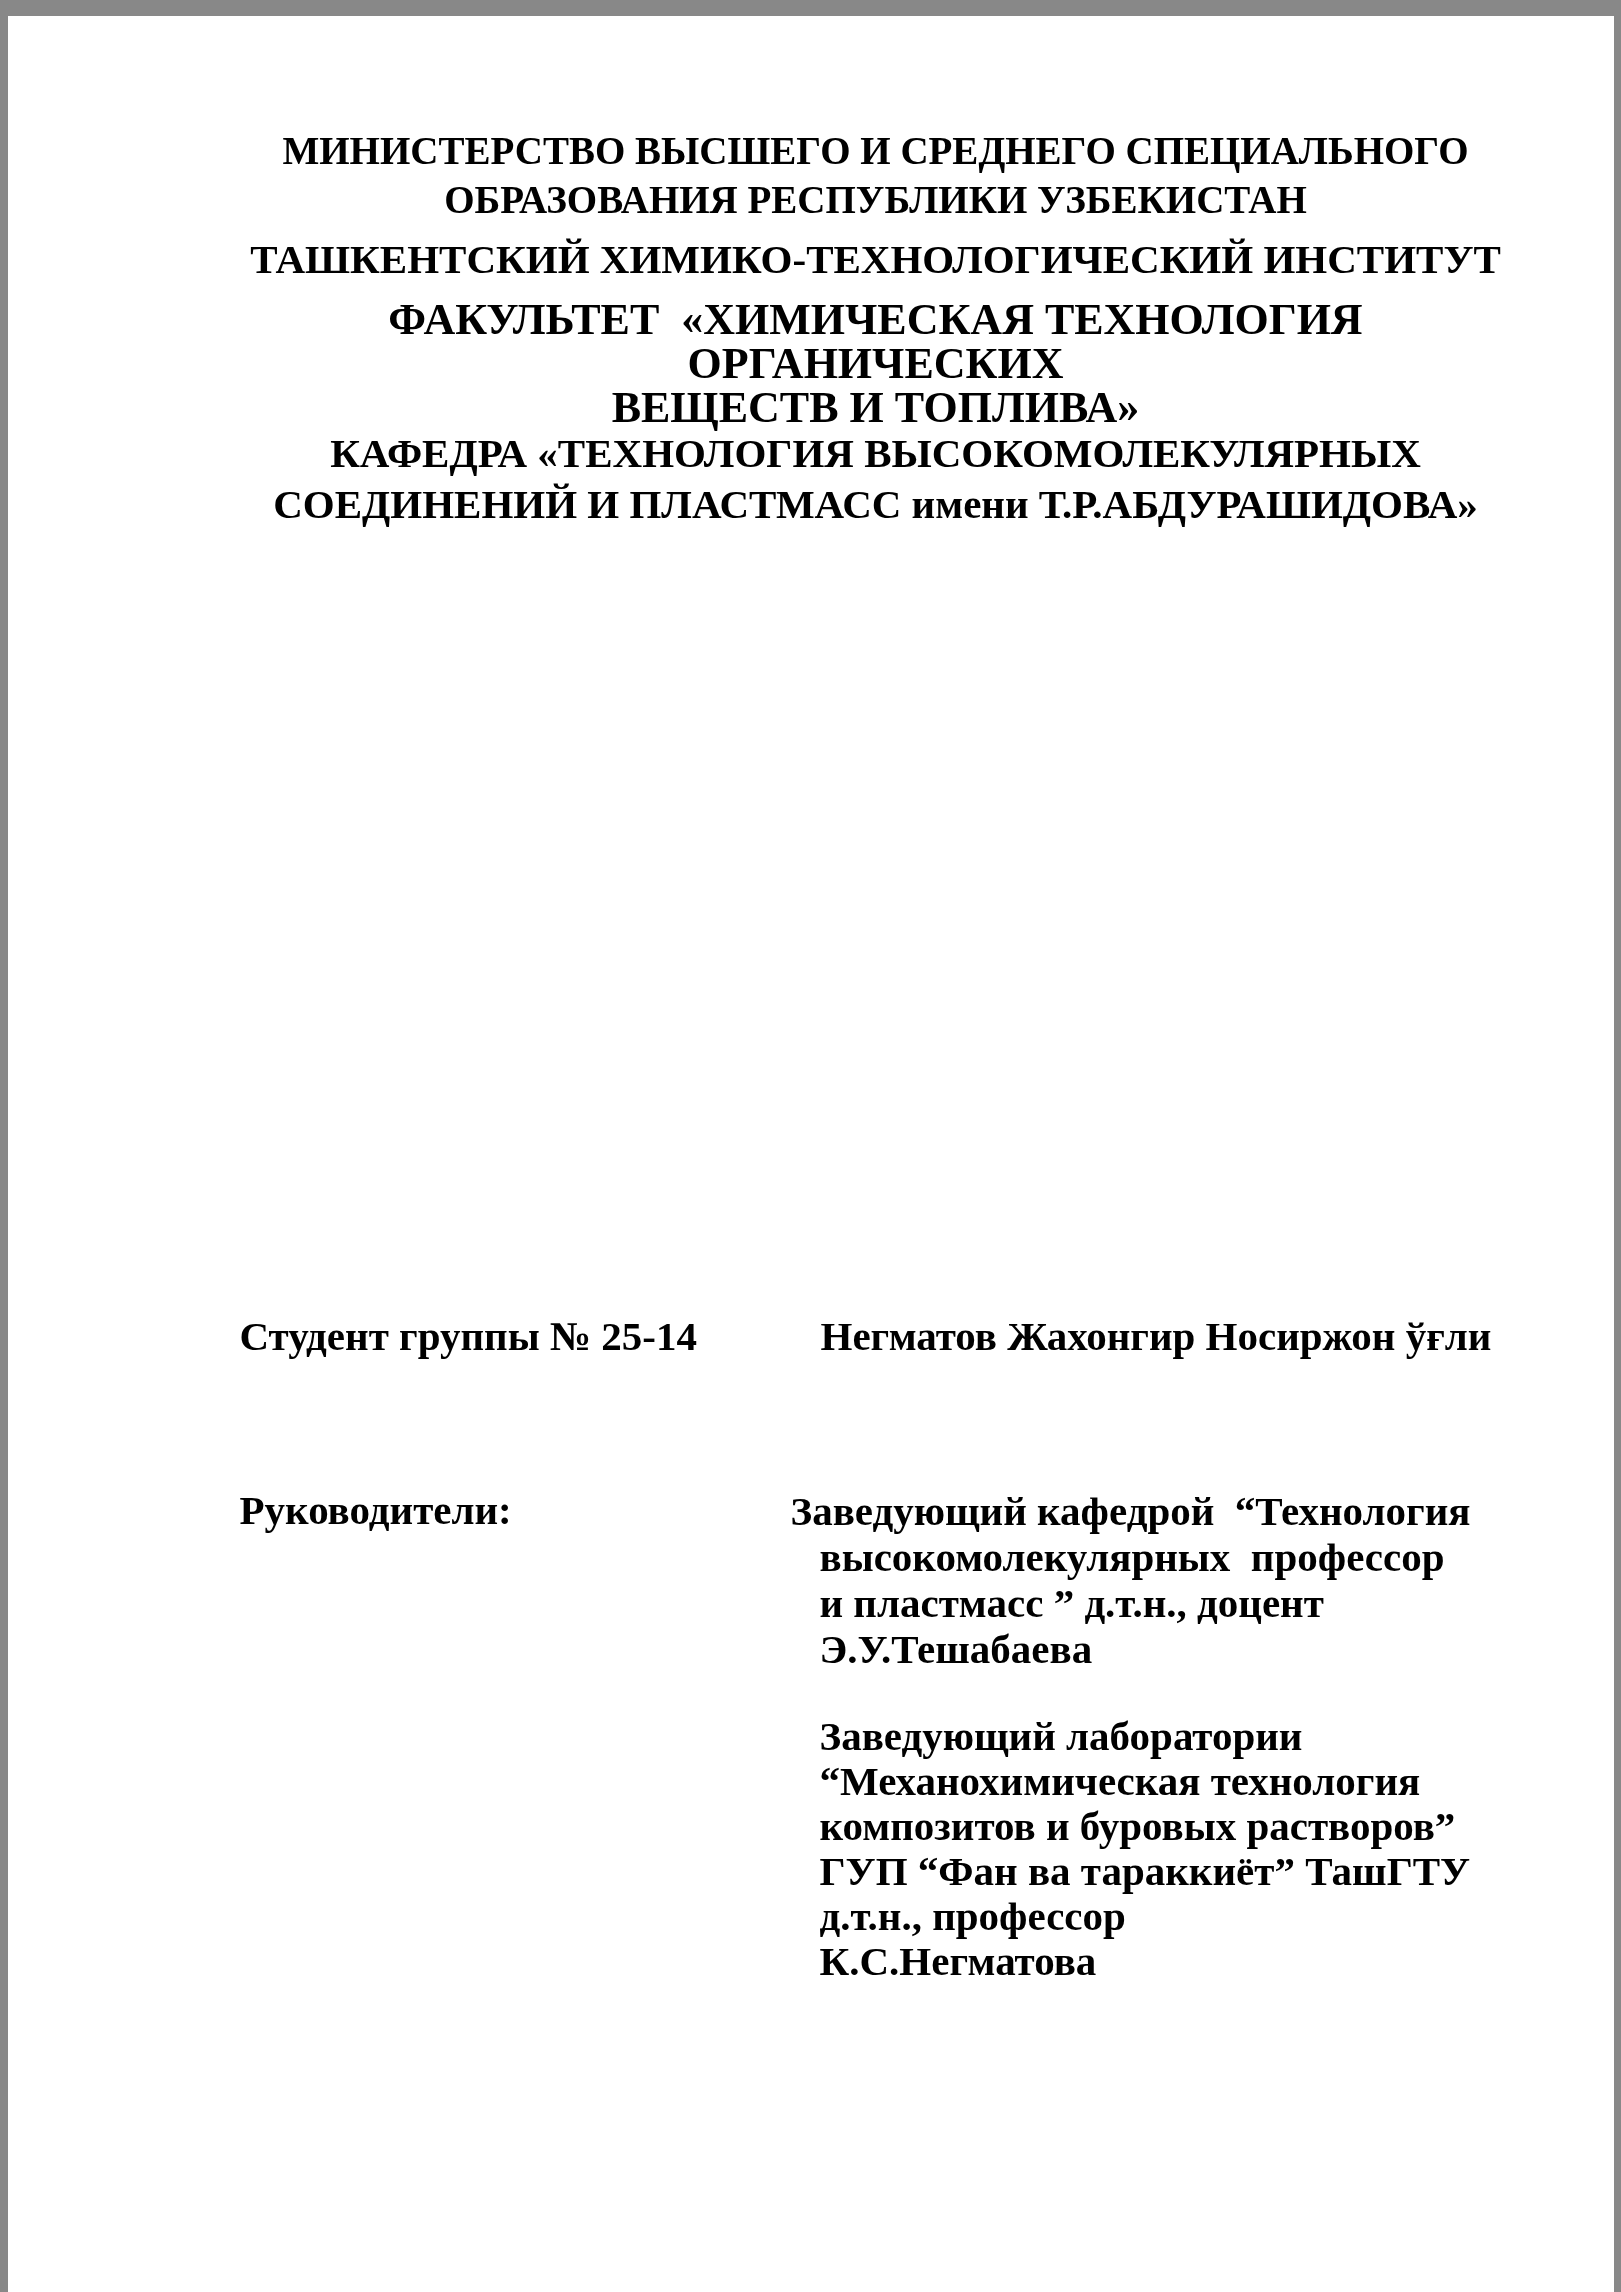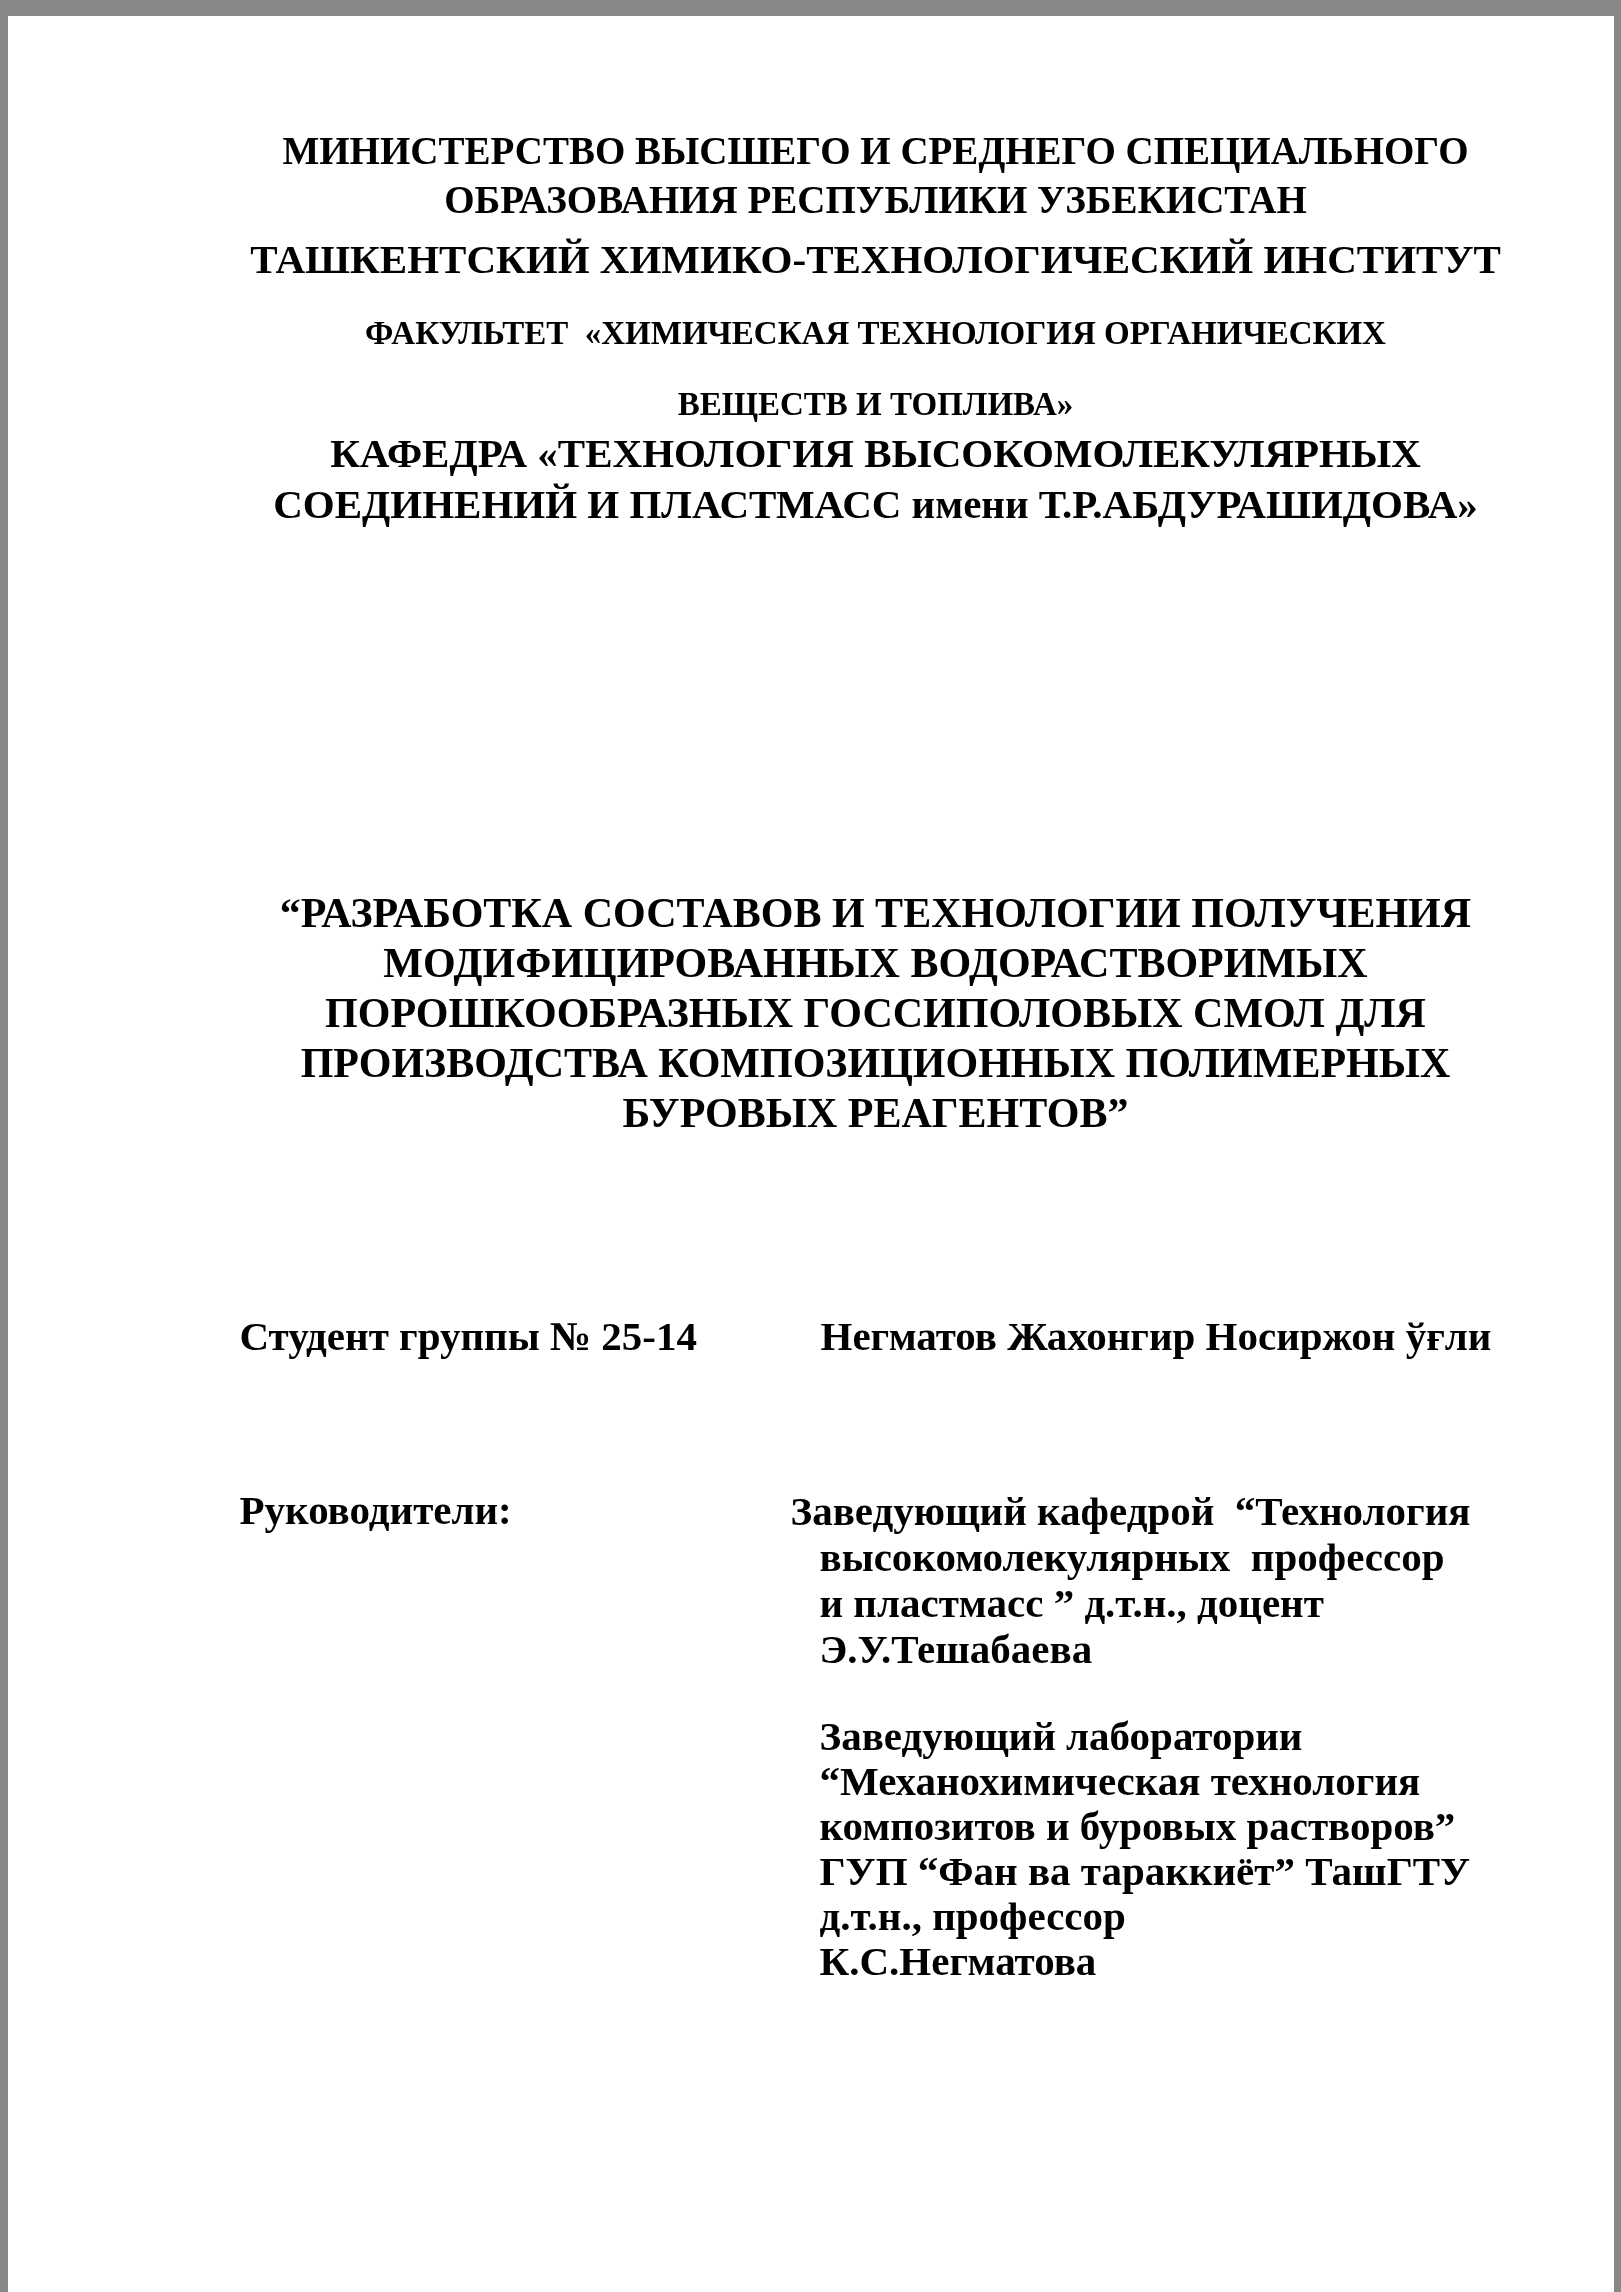--- a/index.html
+++ b/index.html
@@ -15,21 +15,21 @@
     overflow: hidden;
   }
   .abs { position: absolute; white-space: pre-wrap; }
   .centered {
     left: 231px;
     width: 1274px;
     text-align: center;
   }
   .ministry    { top: 110px;  font-size: 39px; line-height: 49px; }
   .institute   { top: 218px;  font-size: 41px; line-height: 51px; }
-  .faculty     { top: 282px;  font-size: 33px; line-height: 71px; }
+  .faculty     { top: 282px;  font-size: 44px; line-height: 44px; }
   .department  { top: 412px;  font-size: 41px; line-height: 51px; }
   .work-type   { top: 676px;  font-size: 67px; line-height: 76px; letter-spacing: 1px; }
   .thesis-title{ top: 872px;  font-size: 42px; line-height: 50px; }
   .body-text   { font-size: 41px; line-height: 45px; }
   .student-label { left: 232px; top: 1298px; }
   .student-name  { left: 813px; top: 1298px; }
   .supervisors-label { left: 232px; top: 1472px; }
   .supervisor-1 {
     left: 812px; top: 1472px;
     width: 686px;
@@ -53,25 +53,20 @@
 
   <div class="abs centered institute">ТАШКЕНТСКИЙ ХИМИКО-ТЕХНОЛОГИЧЕСКИЙ ИНСТИТУТ</div>
 
   <div class="abs centered faculty">ФАКУЛЬТЕТ  «ХИМИЧЕСКАЯ ТЕХНОЛОГИЯ ОРГАНИЧЕСКИХ
 ВЕЩЕСТВ И ТОПЛИВА»</div>
 
   <div class="abs centered department">КАФЕДРА «ТЕХНОЛОГИЯ ВЫСОКОМОЛЕКУЛЯРНЫХ
 СОЕДИНЕНИЙ И ПЛАСТМАСС имени Т.Р.АБДУРАШИДОВА»</div>
 
 
-  <div class="abs centered thesis-title">“РАЗРАБОТКА СОСТАВОВ И ТЕХНОЛОГИИ ПОЛУЧЕНИЯ
-МОДИФИЦИРОВАННЫХ ВОДОРАСТВОРИМЫХ
-ПОРОШКООБРАЗНЫХ ГОССИПОЛОВЫХ СМОЛ ДЛЯ
-ПРОИЗВОДСТВА КОМПОЗИЦИОННЫХ ПОЛИМЕРНЫХ
-БУРОВЫХ РЕАГЕНТОВ”</div>
 
   <div class="abs body-text student-label">Студент группы № 25-14</div>
 
   <div class="abs body-text student-name">Негматов Жахонгир Носиржон ўғли</div>
 
   <div class="abs body-text supervisors-label">Руководители:</div>
 
   <div class="abs body-text supervisor-1">Заведующий кафедрой  “Технология
 высокомолекулярных  профессор
 и пластмасс ” д.т.н., доцент

